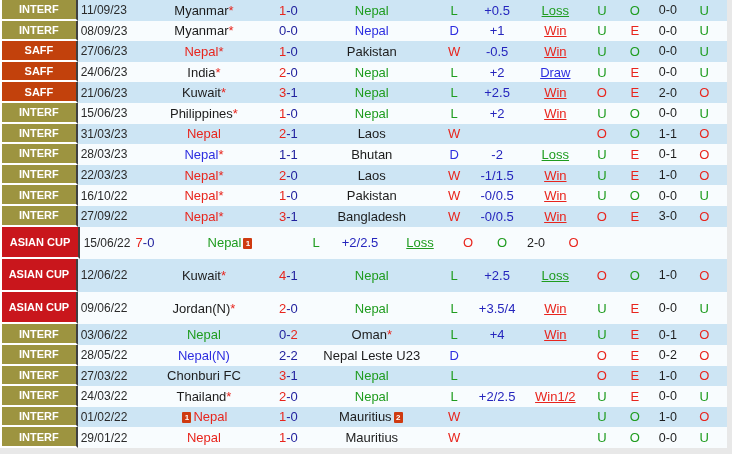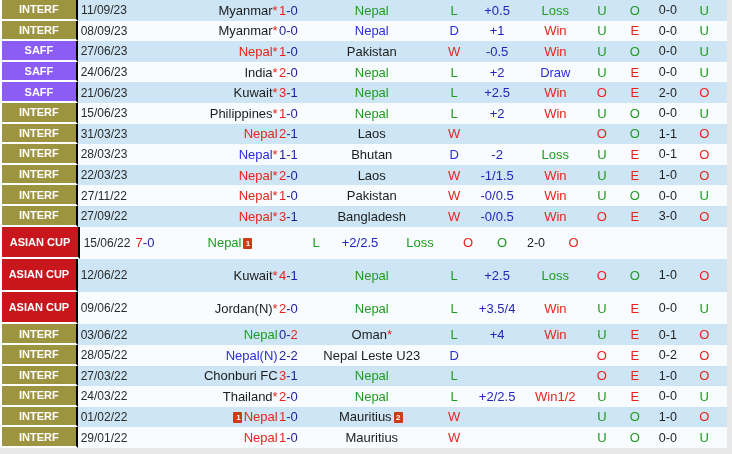--- a/index.html
+++ b/index.html
@@ -7,31 +7,31 @@
   .page{position:relative;width:732px;height:454px;background:#e8e8e8;overflow:hidden;}
   .tbl{position:absolute;left:0;top:0;width:727px;background:#fff;}
   .row{display:flex;align-items:center;height:20.6px;width:727px;}
   .row.tall{height:32.6px;}
   .row.bg-odd{background:#cde5f4;}
   .row.bg-even{background:#f8fcfe;}
   .cell{box-sizing:border-box;text-align:center;white-space:nowrap;font-size:13px;color:#1c1c1c;}
   .c-comp{width:80px;height:100%;display:flex;align-items:center;justify-content:center;
           color:#fff;font-size:11px;font-weight:bold;line-height:12px;
           word-break:break-all;padding:0 2px;
-          border-left:2px solid #fff;border-right:2px solid #000000;border-bottom:2px solid #fff;}
+          border-left:2px solid #fff;border-right:2px solid #404040;border-bottom:2px solid #fff;}
   .comp-interf{background:#9d9440;}
-  .comp-saff{background:#8b5cf6;}
+  .comp-saff{background:#c2410c;}
   .comp-asian{background:#c9161c;}
   .c-date{width:54px;font-size:12px;color:#2a2a2a;}
-  .c-home{width:152px;overflow:hidden;text-align:right;}
+  .c-home{width:152px;overflow:hidden;}
   .c-score{width:22px;}
   .c-away{width:150px;overflow:hidden;}
   .c-wdl{width:20px;}
   .c-hcp{width:52px;}
-  .c-out{width:68px;}
+  .c-out{width:68px;text-decoration:underline;}
   .c-uo1{width:28px;}
   .c-oe{width:40px;}
   .c-ht{width:28px;font-size:12.5px;}
   .c-uo2{width:47px;}
   .t-red{color:#e8251d;}
   .t-green{color:#1f9c1f;}
   .t-blue{color:#2d2de0;}
   .t-navy{color:#22229e;}
   .t-black{color:#1c1c1c;}
   .t-hcp{color:#2525bd;margin-left:8px;}
@@ -178,21 +178,21 @@
     <div class="cell c-hcp t-hcp">-1/1.5</div>
     <div class="cell c-out t-red">Win</div>
     <div class="cell c-uo1 t-green">U</div>
     <div class="cell c-oe t-red">E</div>
     <div class="cell c-ht t-dark">1-0</div>
     <div class="cell c-uo2 t-red">O</div>
   </div>
 
   <div class="row bg-even">
     <div class="cell c-comp comp-interf">INTERF</div>
-    <div class="cell c-date">27/11/22</div>
+    <div class="cell c-date">16/10/22</div>
     <div class="cell c-home"><span class="tname t-red">Nepal</span><span class="star">*</span></div>
     <div class="cell c-score"><span class="sh t-red">1</span><span class="t-navy">-</span><span class="sa t-navy">0</span></div>
     <div class="cell c-away"><span class="tname t-black">Pakistan</span></div>
     <div class="cell c-wdl t-red">W</div>
     <div class="cell c-hcp t-hcp">-0/0.5</div>
     <div class="cell c-out t-red">Win</div>
     <div class="cell c-uo1 t-green">U</div>
     <div class="cell c-oe t-green">O</div>
     <div class="cell c-ht t-dark">0-0</div>
     <div class="cell c-uo2 t-green">U</div>

